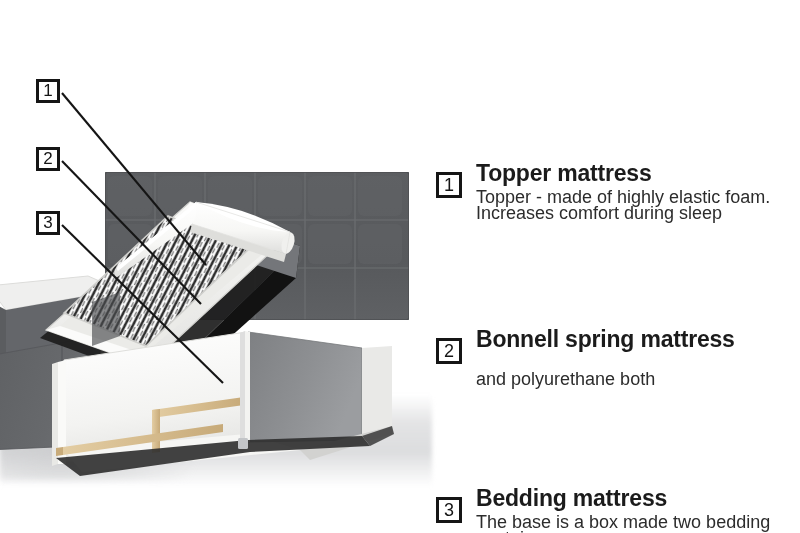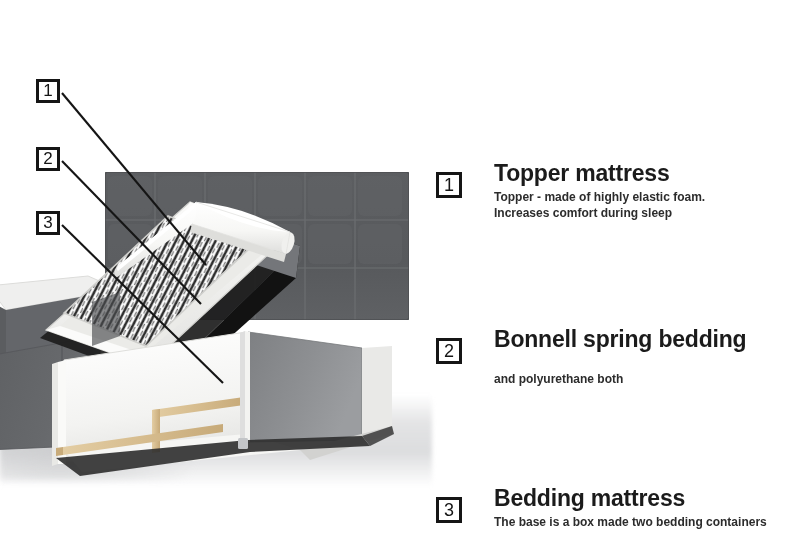--- a/index.html
+++ b/index.html
@@ -97,34 +97,34 @@
     border: 3px solid #151515;
     background: #ffffff;
     box-sizing: border-box;
     color: #151515;
     font-size: 18px;
     line-height: 20px;
     text-align: center;
     font-weight: 400;
   }
   .legend-item .ltext {
-    margin-left: 58px;
+    margin-left: 40px;
   }
   .legend-item h3 {
     margin: 0 0 4px 0;
     font-size: 23px;
     font-weight: bold;
     color: #1b1b1b;
     letter-spacing: -0.2px;
     line-height: 26px;
   }
   .legend-item p {
     margin: 0;
-    font-size: 12px;
-    font-weight: bold;
+    font-size: 18px;
+    font-weight: normal;
     color: #2c2c2c;
     line-height: 15.5px;
   }
   #li1 { top: 0px; }
   #li2 { top: 105px; }
   #li3 { top: 203px; }
   #li1 .lbox, #li2 .lbox, #li3 .lbox { top: 12px; }
 </style>
 </head>
 <body>
@@ -331,21 +331,21 @@
         <p>
           <span>Topper - made of highly elastic foam.</span><br>
           <span>Increases comfort during sleep</span>
         </p>
       </div>
     </div>
 
     <div class="legend-item" id="li2">
       <div class="lbox">2</div>
       <div class="ltext">
-        <h3>Bonnell spring bedding</h3>
+        <h3>Bonnell spring mattress</h3>
         <p>
           <br>
           <span>and polyurethane both</span>
         </p>
       </div>
     </div>
 
     <div class="legend-item" id="li3">
       <div class="lbox">3</div>
       <div class="ltext">

